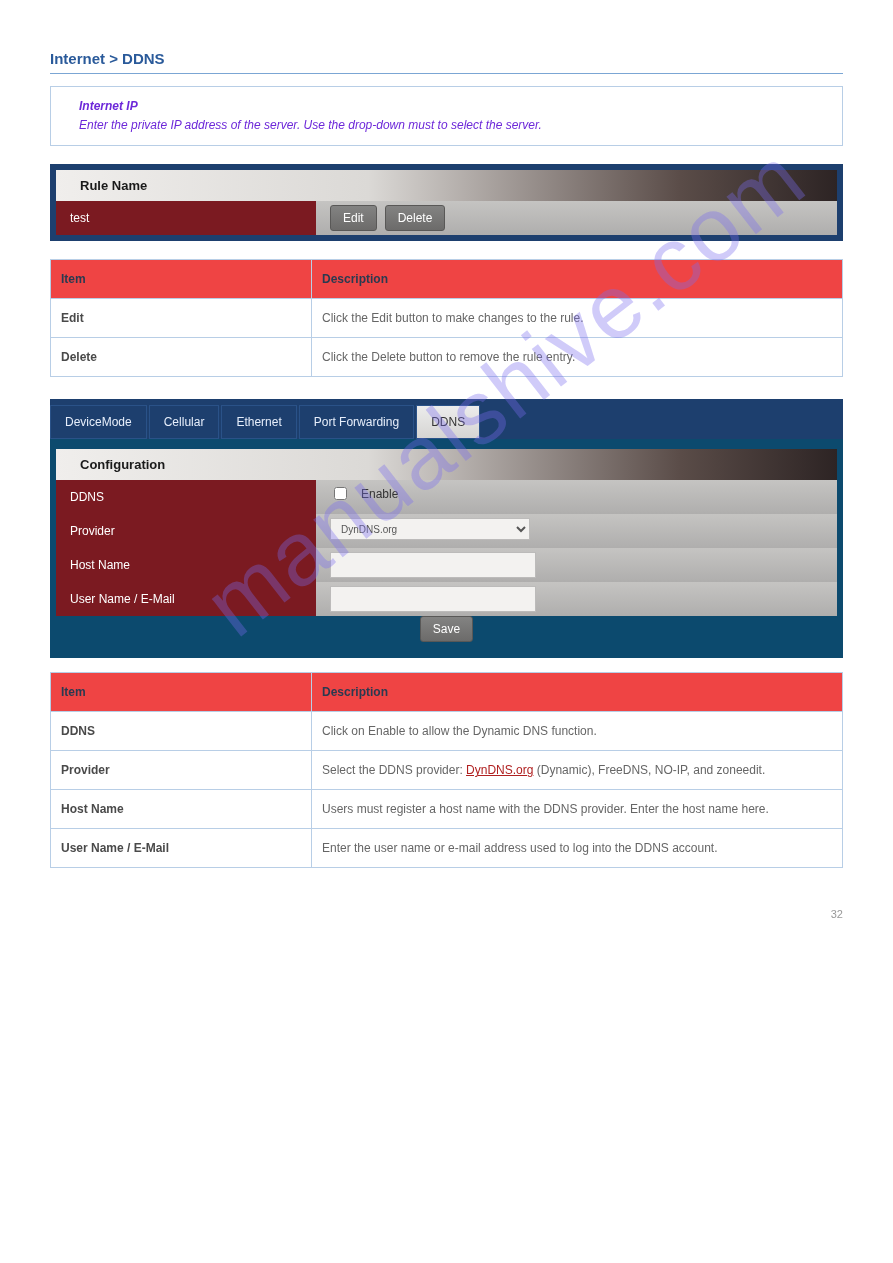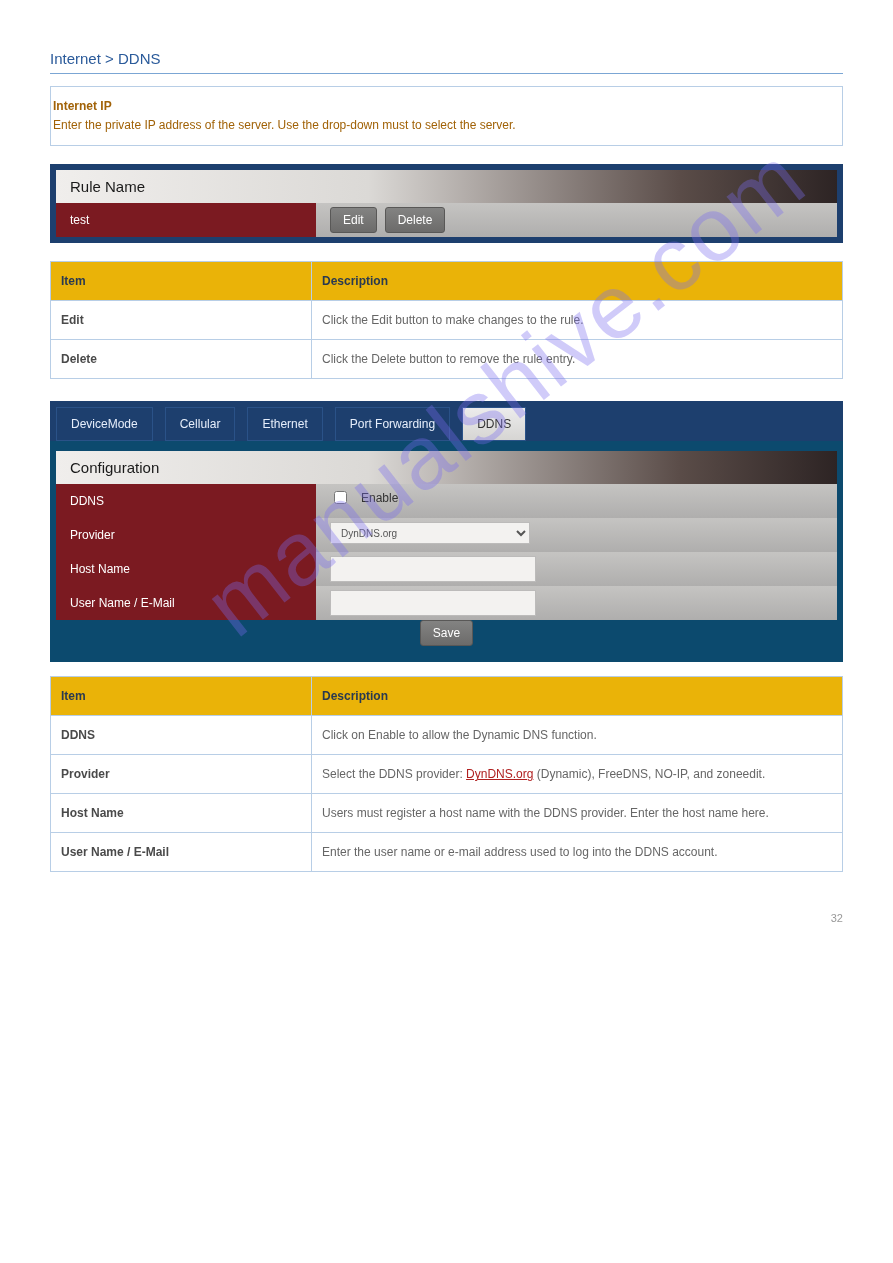--- a/index.html
+++ b/index.html
@@ -10,47 +10,48 @@
     font-size: 12px;
     color: #333;
     width: 893px;
   }
   .page {
     padding: 50px 50px 30px 50px;
   }
   .section-title {
     color: #2a5a9a;
     font-size: 15px;
-    font-weight: normal;
+    font-weight: bold;
     border-bottom: 1px solid #7ba6d4;
     padding-bottom: 6px;
     margin-bottom: 12px;
   }
   .info-box {
     border: 1px solid #b8cee6;
-    padding: 10px 2px;
-    font-size: 12px;
-    color: #a16207;
+    padding: 10px 28px;
+    font-size: 12px;
+    color: #6d28d9;
     line-height: 1.6;
     margin-bottom: 18px;
+    font-style: italic;
   }
   .bold { font-weight: bold; }
 
   
   .router-box {
     background: #1d3f6e;
     padding: 6px;
     margin-bottom: 18px;
   }
   .router-header {
     background: linear-gradient(to right, #f0eeec 0%, #dbd9d6 40%, #5a4c48 80%, #2d2424 100%);
     color: #1a1a1a;
-    font-weight: normal;
-    font-size: 15px;
-    padding: 8px 14px;
+    font-weight: bold;
+    font-size: 13px;
+    padding: 8px 24px;
   }
   .router-row {
     display: flex;
     align-items: flex-start;
     background: linear-gradient(to bottom, #c5c4c2, #afaead);
   }
   .router-row-label {
     background: #7b1a21;
     color: #fff;
     font-size: 12px;
@@ -73,22 +74,22 @@
     border: 1px solid #595857;
     color: #fff;
     font-size: 12px;
     padding: 5px 12px;
     border-radius: 3px;
     cursor: pointer;
   }
   .tabs {
     display: flex;
     background: #1d3f6e;
-    padding: 6px 6px 0 6px;
-    gap: 12px;
+    padding: 6px 6px 0 0;
+    gap: 2px;
   }
   .tab {
     background: #1d3f6e;
     color: #e6eefb;
     font-size: 12px;
     padding: 9px 14px;
     cursor: pointer;
     border: 1px solid #2a5288;
   }
   .tab.active {
@@ -118,21 +119,21 @@
   .center-save { text-align: center; margin-top: 0; }
 
   
   table.desc {
     width: 100%;
     border-collapse: collapse;
     margin-bottom: 22px;
     font-size: 12px;
   }
   table.desc th {
-    background: #eab308;
+    background: #ef4444;
     color: #2a3a50;
     font-weight: bold;
     text-align: left;
     padding: 12px 10px;
     border: 1px solid #b8cee6;
   }
   table.desc td {
     border: 1px solid #b8cee6;
     padding: 12px 10px;
     color: #666;

